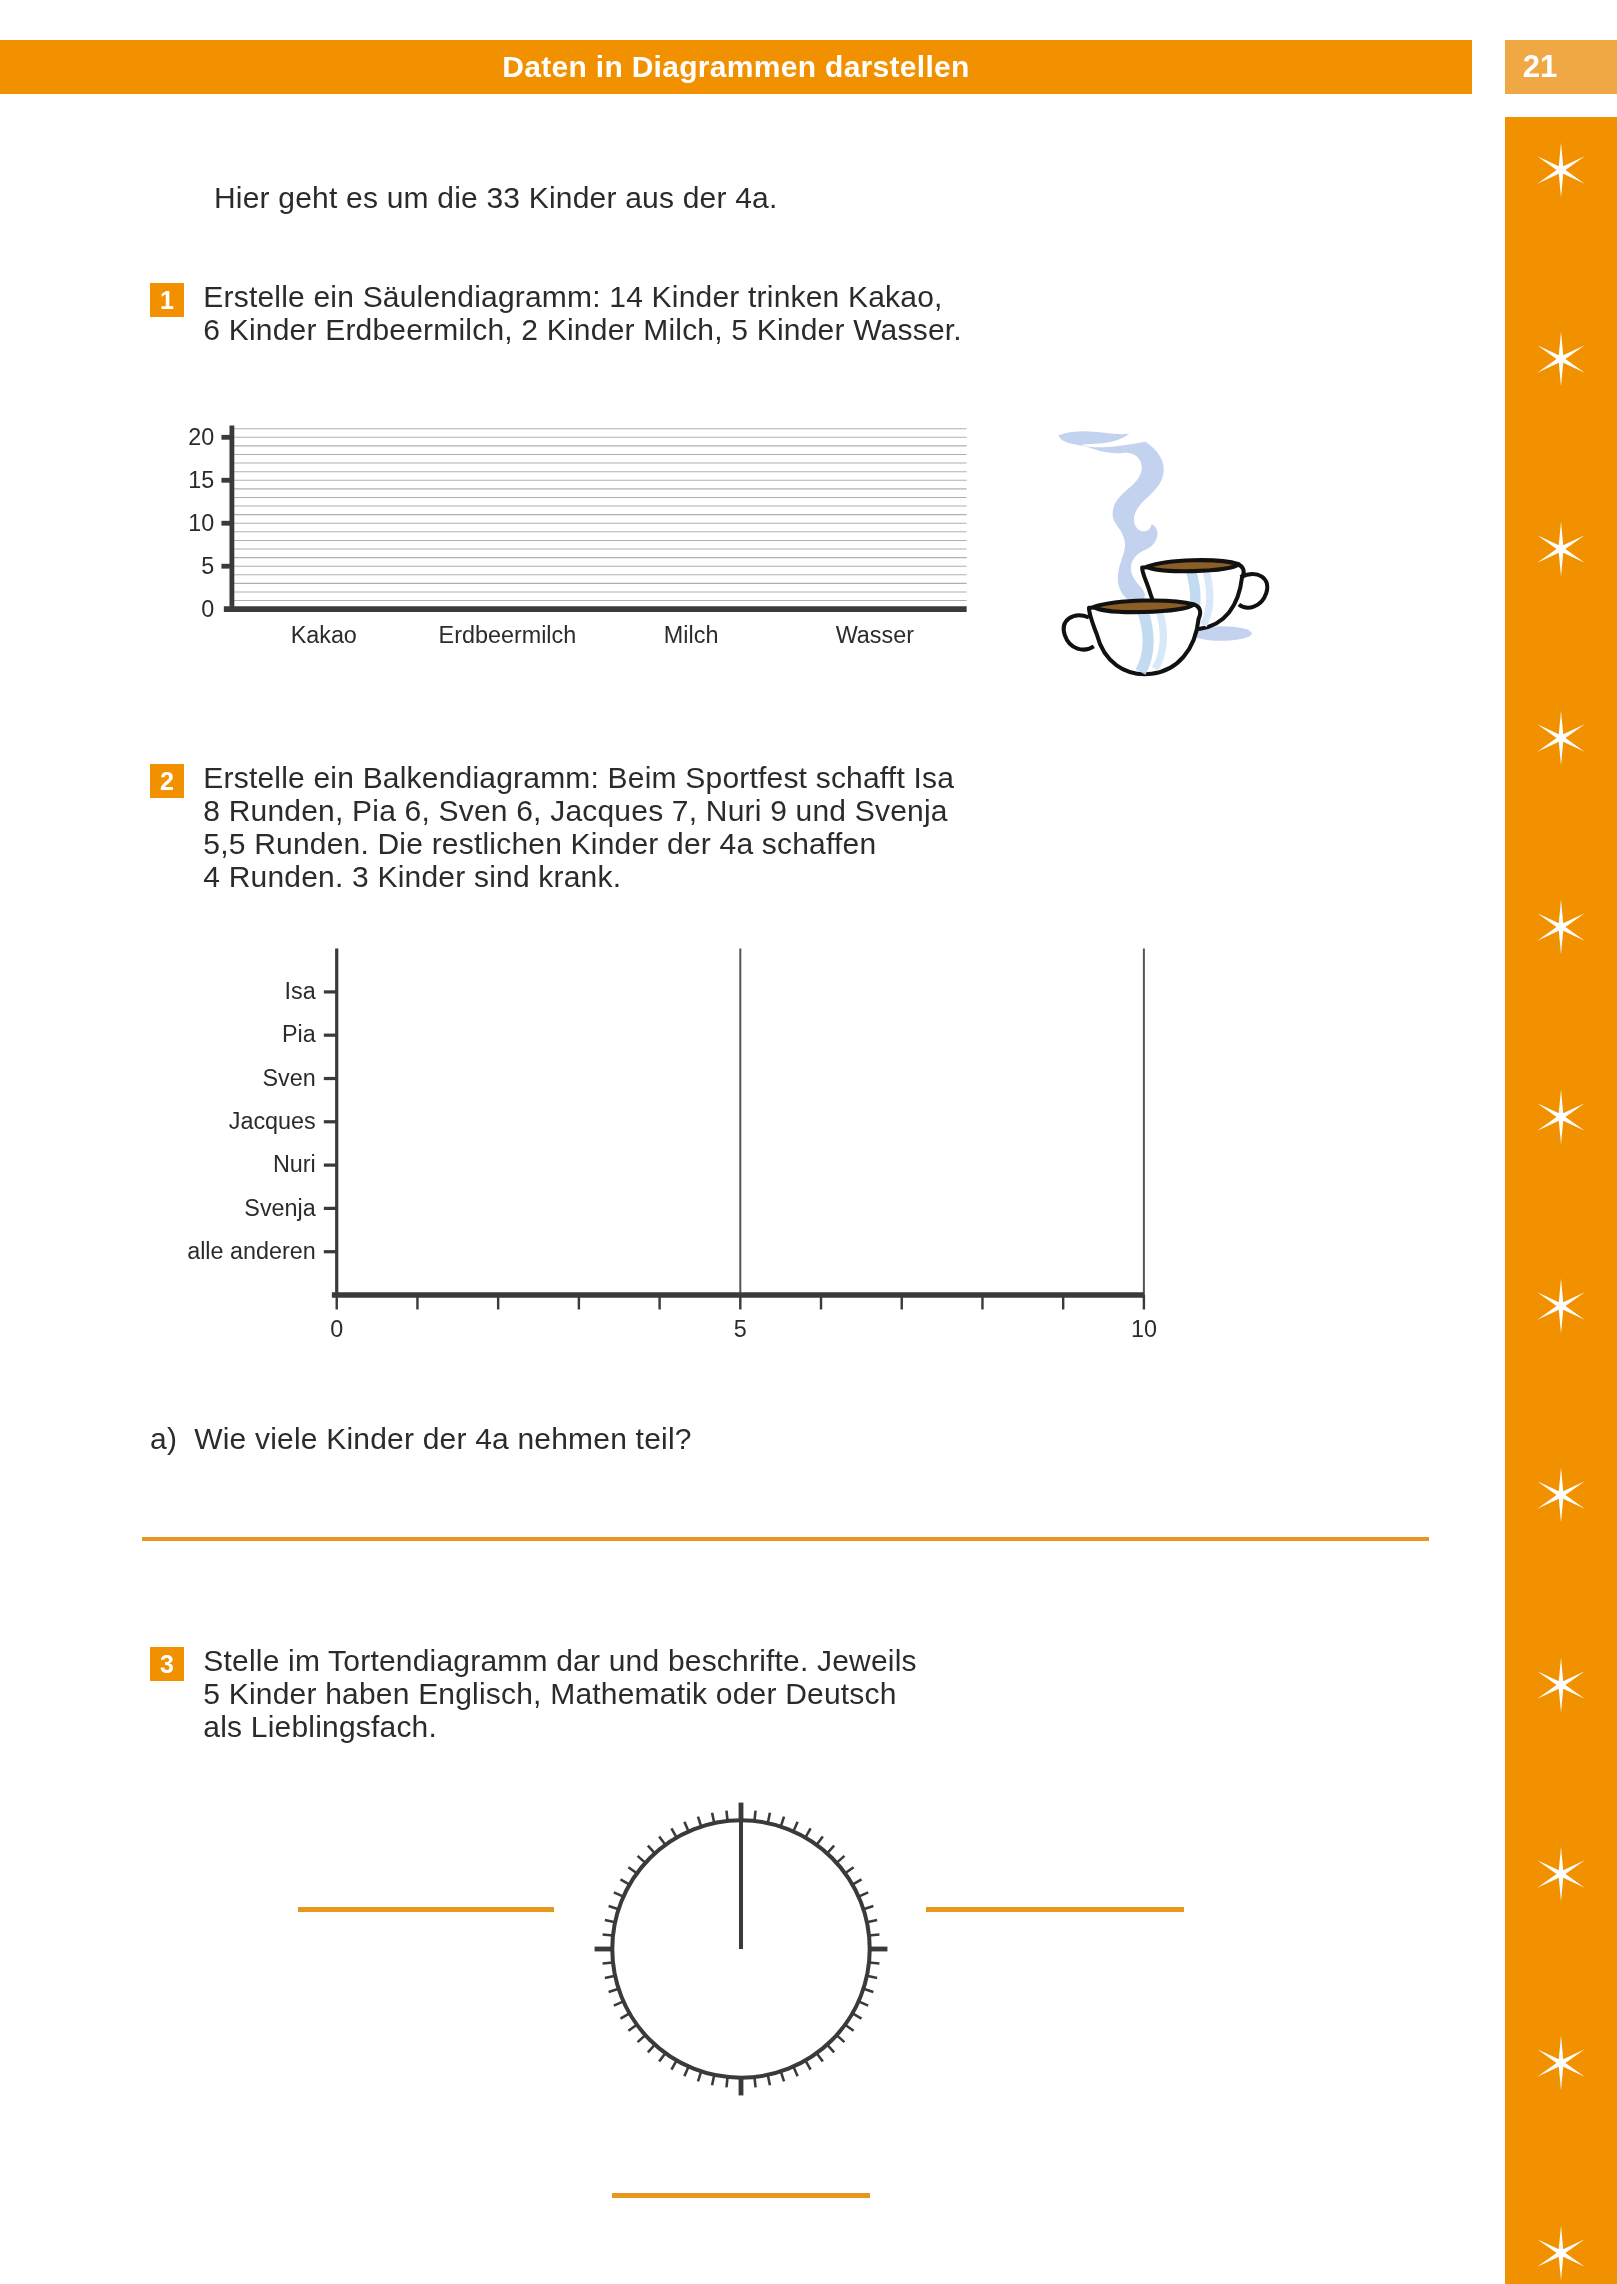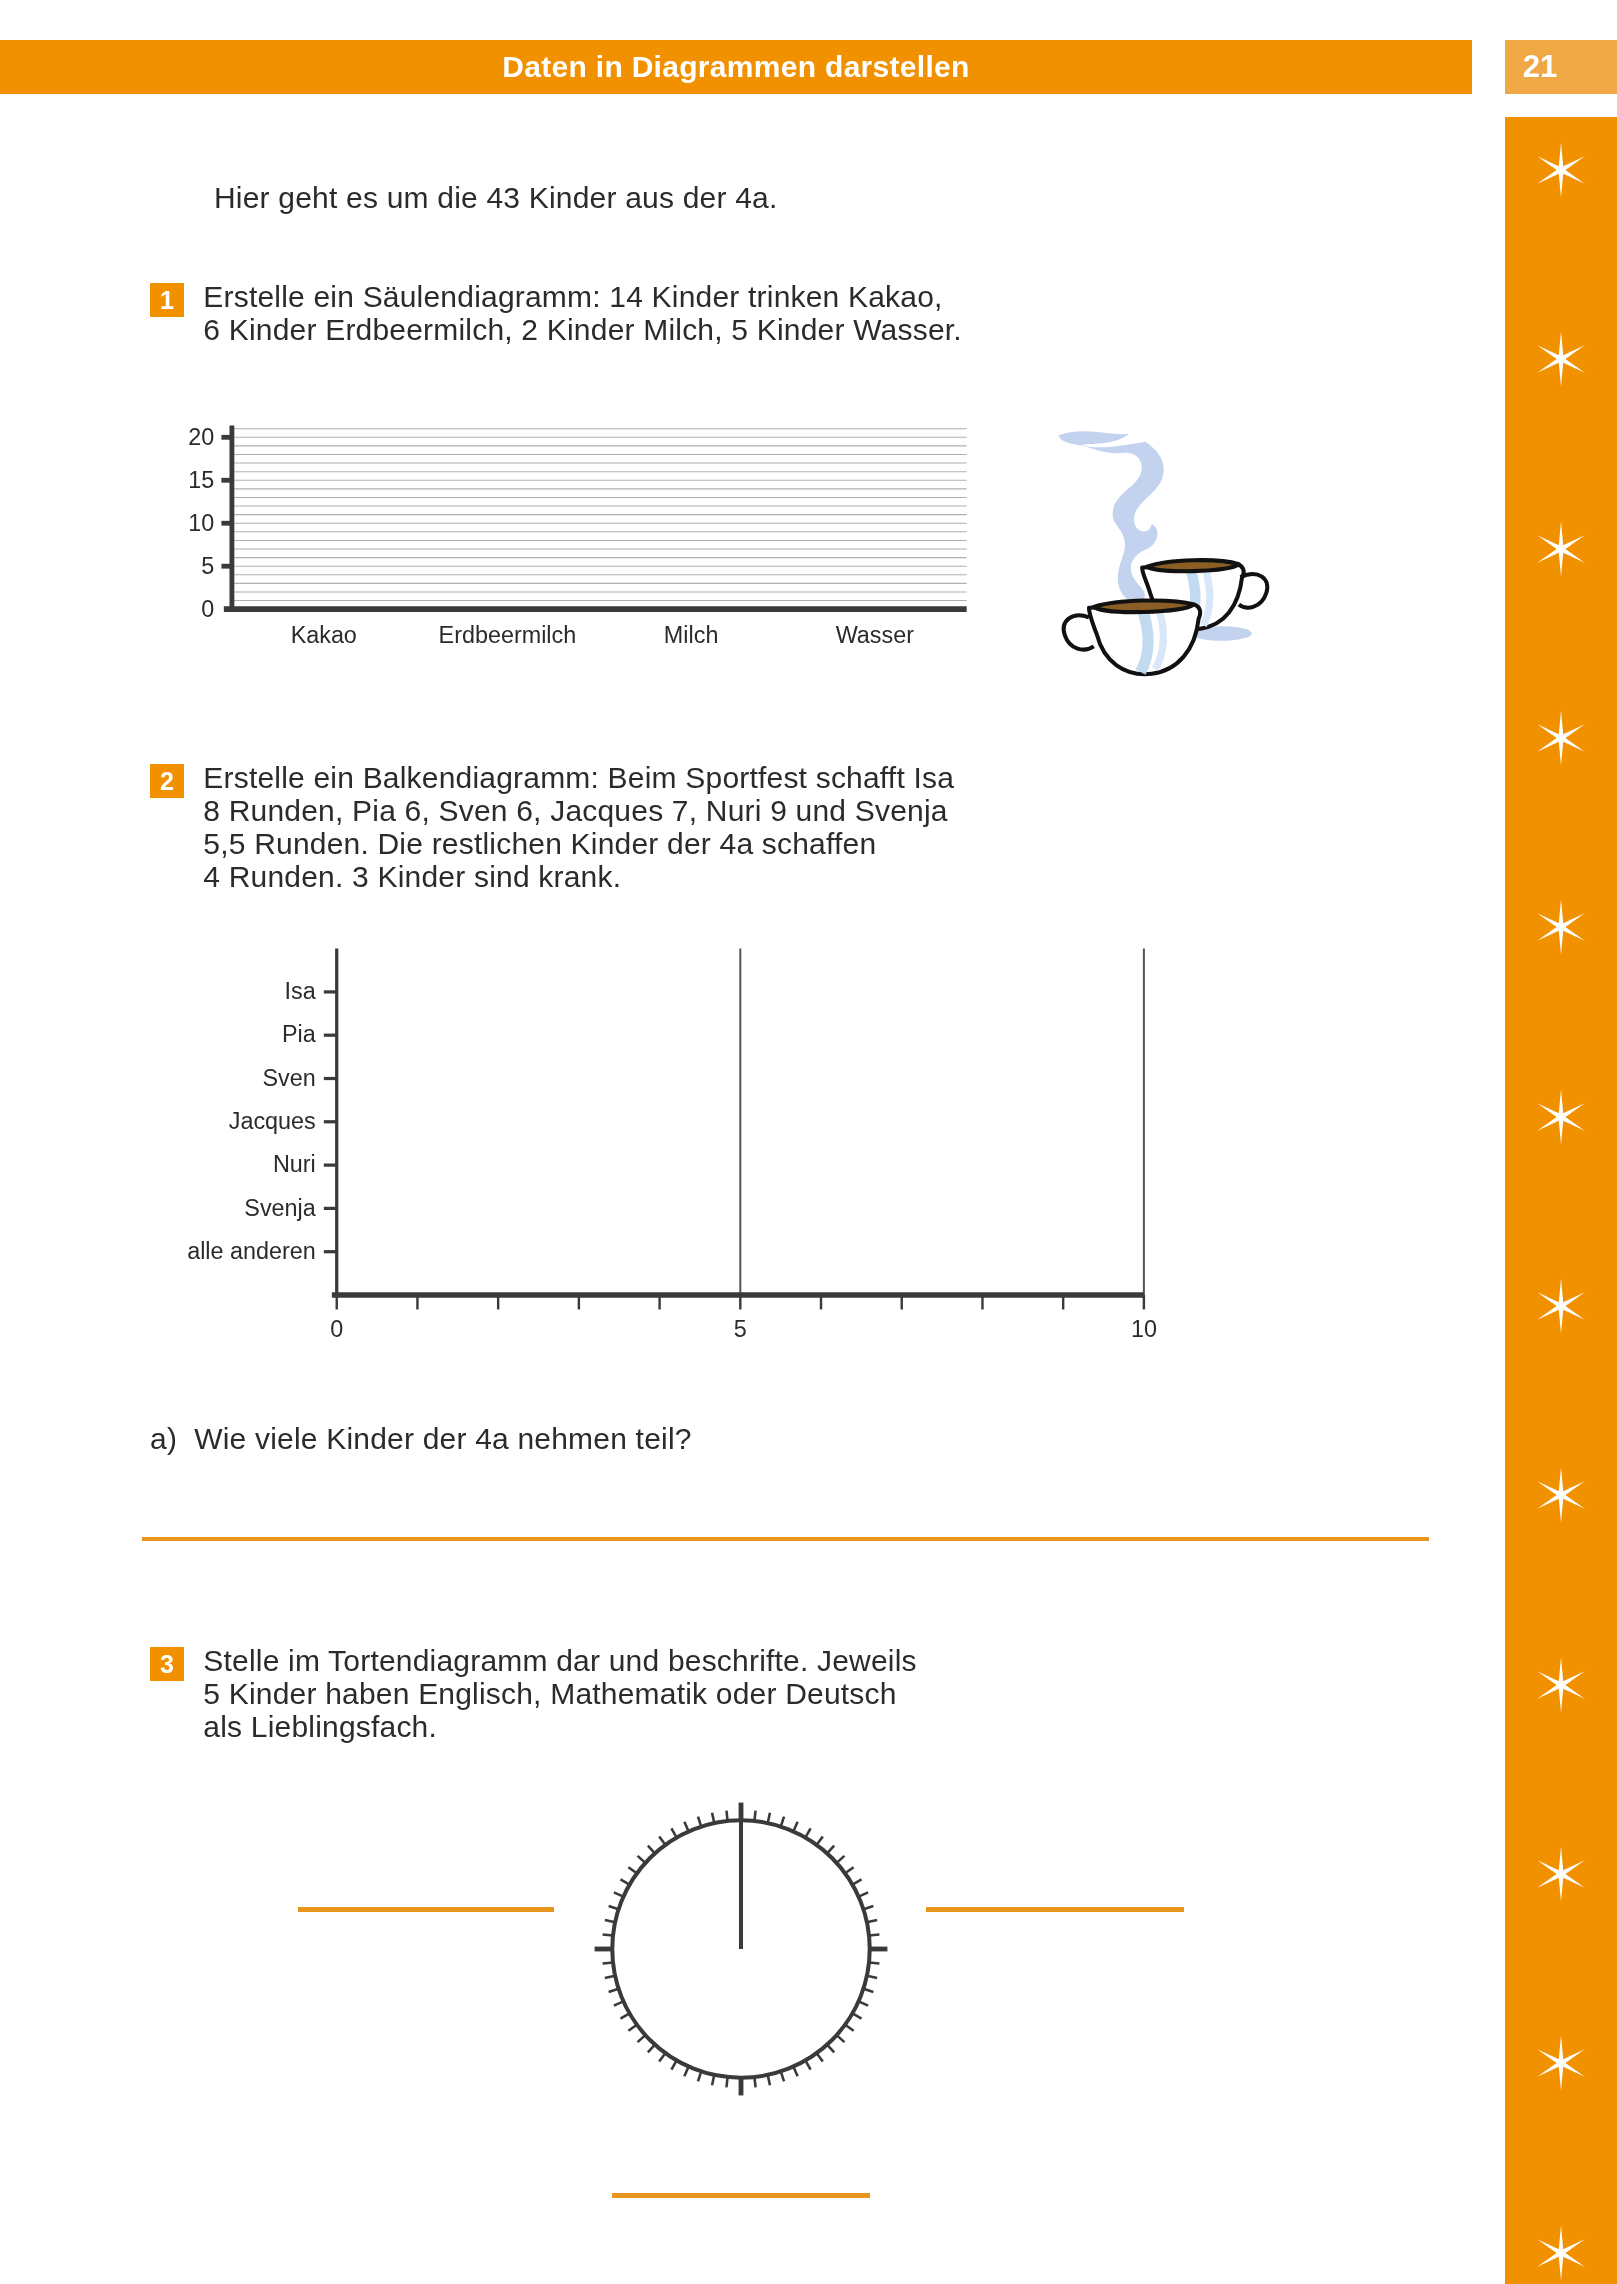--- a/index.html
+++ b/index.html
@@ -236,21 +236,21 @@
         <polygon points="36.00,2.00 38.75,31.24 65.44,19.00 41.50,36.00 65.44,53.00 38.75,40.76 36.00,70.00 33.25,40.76 6.56,53.00 30.50,36.00 6.56,19.00 33.25,31.24" fill="#FFFFFF"></polygon>
       </svg>
     </div>
     <div class="sidebar-star" style="top: 2107px;">
       <svg width="58" height="58" viewBox="0 0 72 72">
         <polygon points="36.00,2.00 38.75,31.24 65.44,19.00 41.50,36.00 65.44,53.00 38.75,40.76 36.00,70.00 33.25,40.76 6.56,53.00 30.50,36.00 6.56,19.00 33.25,31.24" fill="#FFFFFF"></polygon>
       </svg>
     </div>
   </div>
 
-<div class="intro-text">Hier geht es um die 43 Kinder aus der 4a.</div>
+<div class="intro-text">Hier geht es um die 33 Kinder aus der 4a.</div>
 
 <div class="task" id="task-1">
   <div class="task-num">1</div>
   <div class="task-body">Erstelle ein Säulendiagramm: 14 Kinder trinken Kakao,
 6 Kinder Erdbeermilch, 2 Kinder Milch, 5 Kinder Wasser.</div>
 </div>
 
 <div id="chart1">
   <svg width="854" height="274" viewBox="0 0 1060 340">
     <g id="c1-grid">

